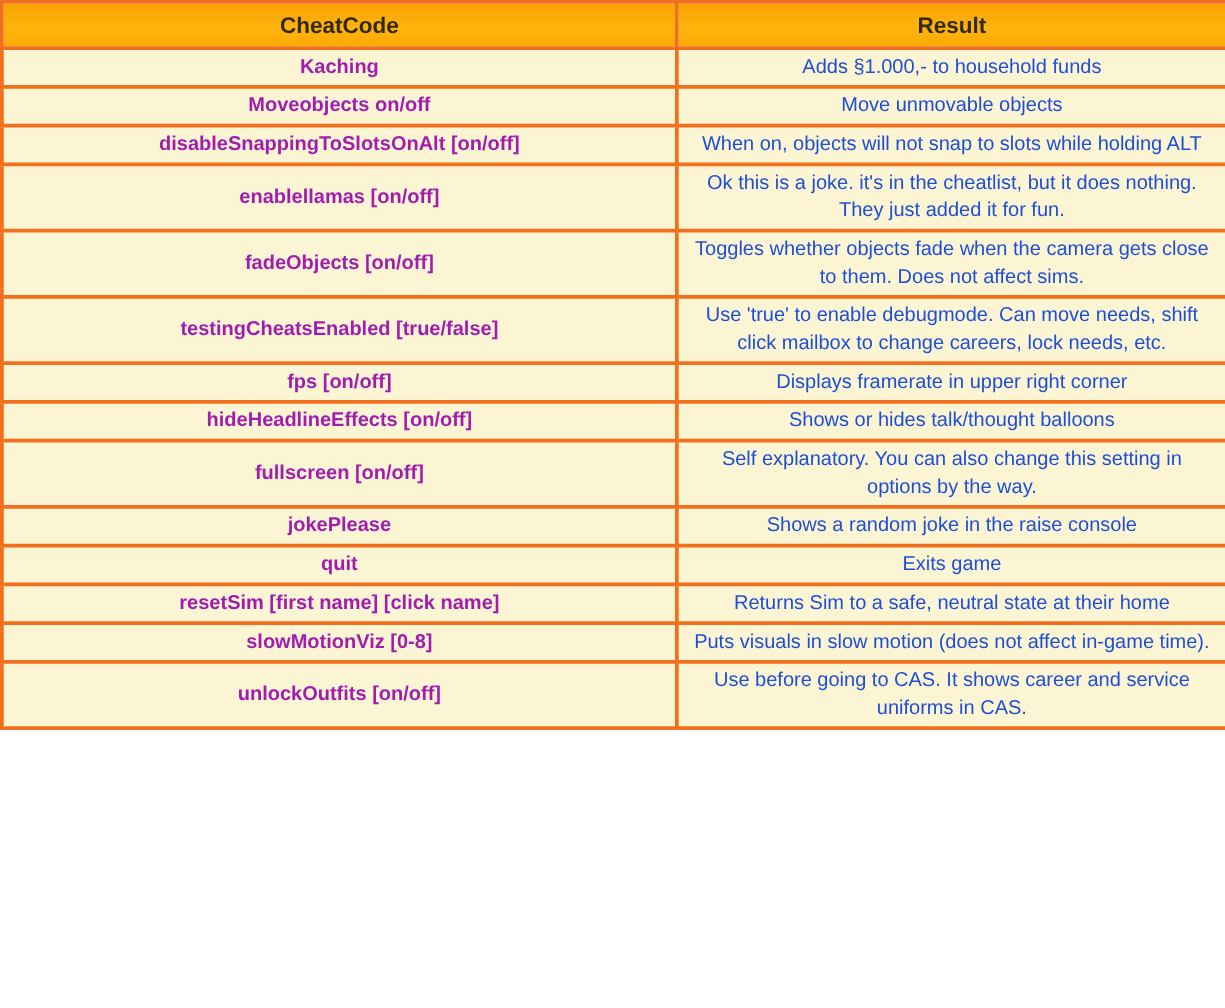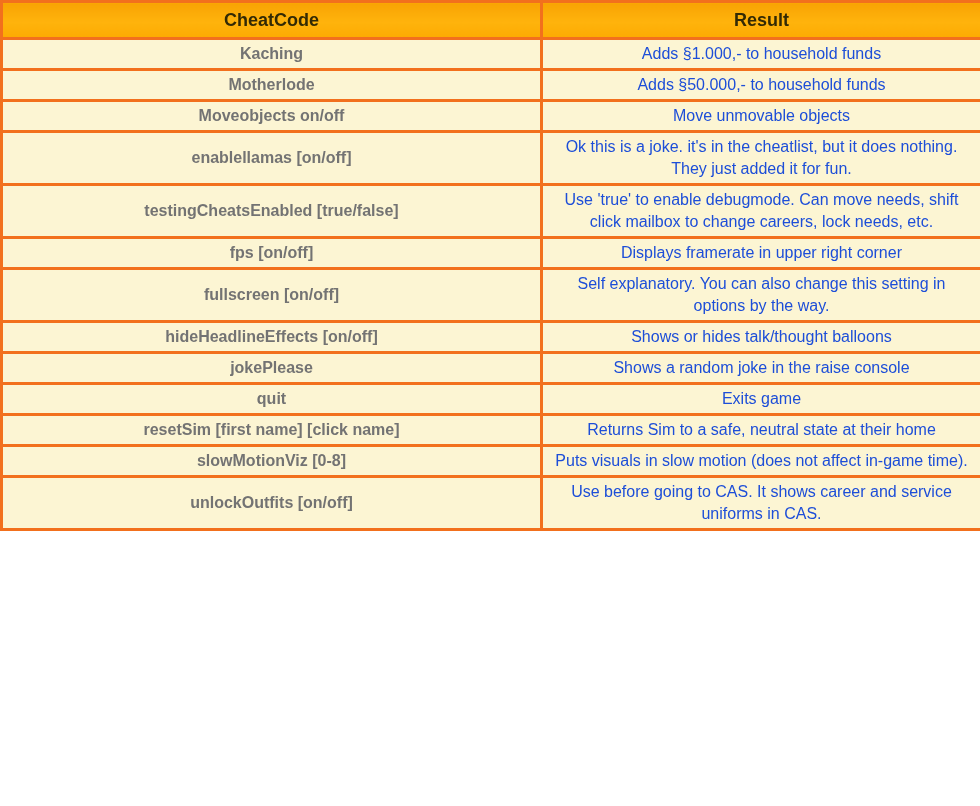--- a/index.html
+++ b/index.html
@@ -32,21 +32,21 @@
     padding: 2px 8px;
     text-align: center;
   }
   .cheat-table td {
     padding: 3px 10px;
     font-size: 16px;
     line-height: 22px;
   }
   .cheat-table td.cheat {
     font-weight: bold;
-    color: #737373;
+    color: #a21caf;
   }
   .cheat-table td.result {
     font-weight: normal;
     color: #1d4ed8;
   }
 </style>
 </head>
 <body>
 
 <table class="cheat-table">
@@ -59,46 +59,50 @@
       <th>CheatCode</th>
       <th>Result</th>
     </tr>
   </thead>
   <tbody>
       <tr>
         <td class="cheat">Kaching</td>
         <td class="result">Adds §1.000,- to household funds</td>
       </tr>
       <tr>
-        <td class="cheat">Motherlode</td>
-        <td class="result">Adds §50.000,- to household funds</td>
-      </tr>
-      <tr>
         <td class="cheat">Moveobjects on/off</td>
         <td class="result">Move unmovable objects</td>
       </tr>
       <tr>
+        <td class="cheat">disableSnappingToSlotsOnAlt [on/off]</td>
+        <td class="result">When on, objects will not snap to slots while holding ALT</td>
+      </tr>
+      <tr>
         <td class="cheat">enablellamas [on/off]</td>
         <td class="result">Ok this is a joke. it's in the cheatlist, but it does nothing. They just added it for fun.</td>
+      </tr>
+      <tr>
+        <td class="cheat">fadeObjects [on/off]</td>
+        <td class="result">Toggles whether objects fade when the camera gets close to them. Does not affect sims.</td>
       </tr>
       <tr>
         <td class="cheat">testingCheatsEnabled [true/false]</td>
         <td class="result">Use 'true' to enable debugmode. Can move needs, shift click mailbox to change careers, lock needs, etc.</td>
       </tr>
       <tr>
         <td class="cheat">fps [on/off]</td>
         <td class="result">Displays framerate in upper right corner</td>
       </tr>
       <tr>
+        <td class="cheat">hideHeadlineEffects [on/off]</td>
+        <td class="result">Shows or hides talk/thought balloons</td>
+      </tr>
+      <tr>
         <td class="cheat">fullscreen [on/off]</td>
         <td class="result">Self explanatory. You can also change this setting in options by the way.</td>
-      </tr>
-      <tr>
-        <td class="cheat">hideHeadlineEffects [on/off]</td>
-        <td class="result">Shows or hides talk/thought balloons</td>
       </tr>
       <tr>
         <td class="cheat">jokePlease</td>
         <td class="result">Shows a random joke in the raise console</td>
       </tr>
       <tr>
         <td class="cheat">quit</td>
         <td class="result">Exits game</td>
       </tr>
       <tr>

